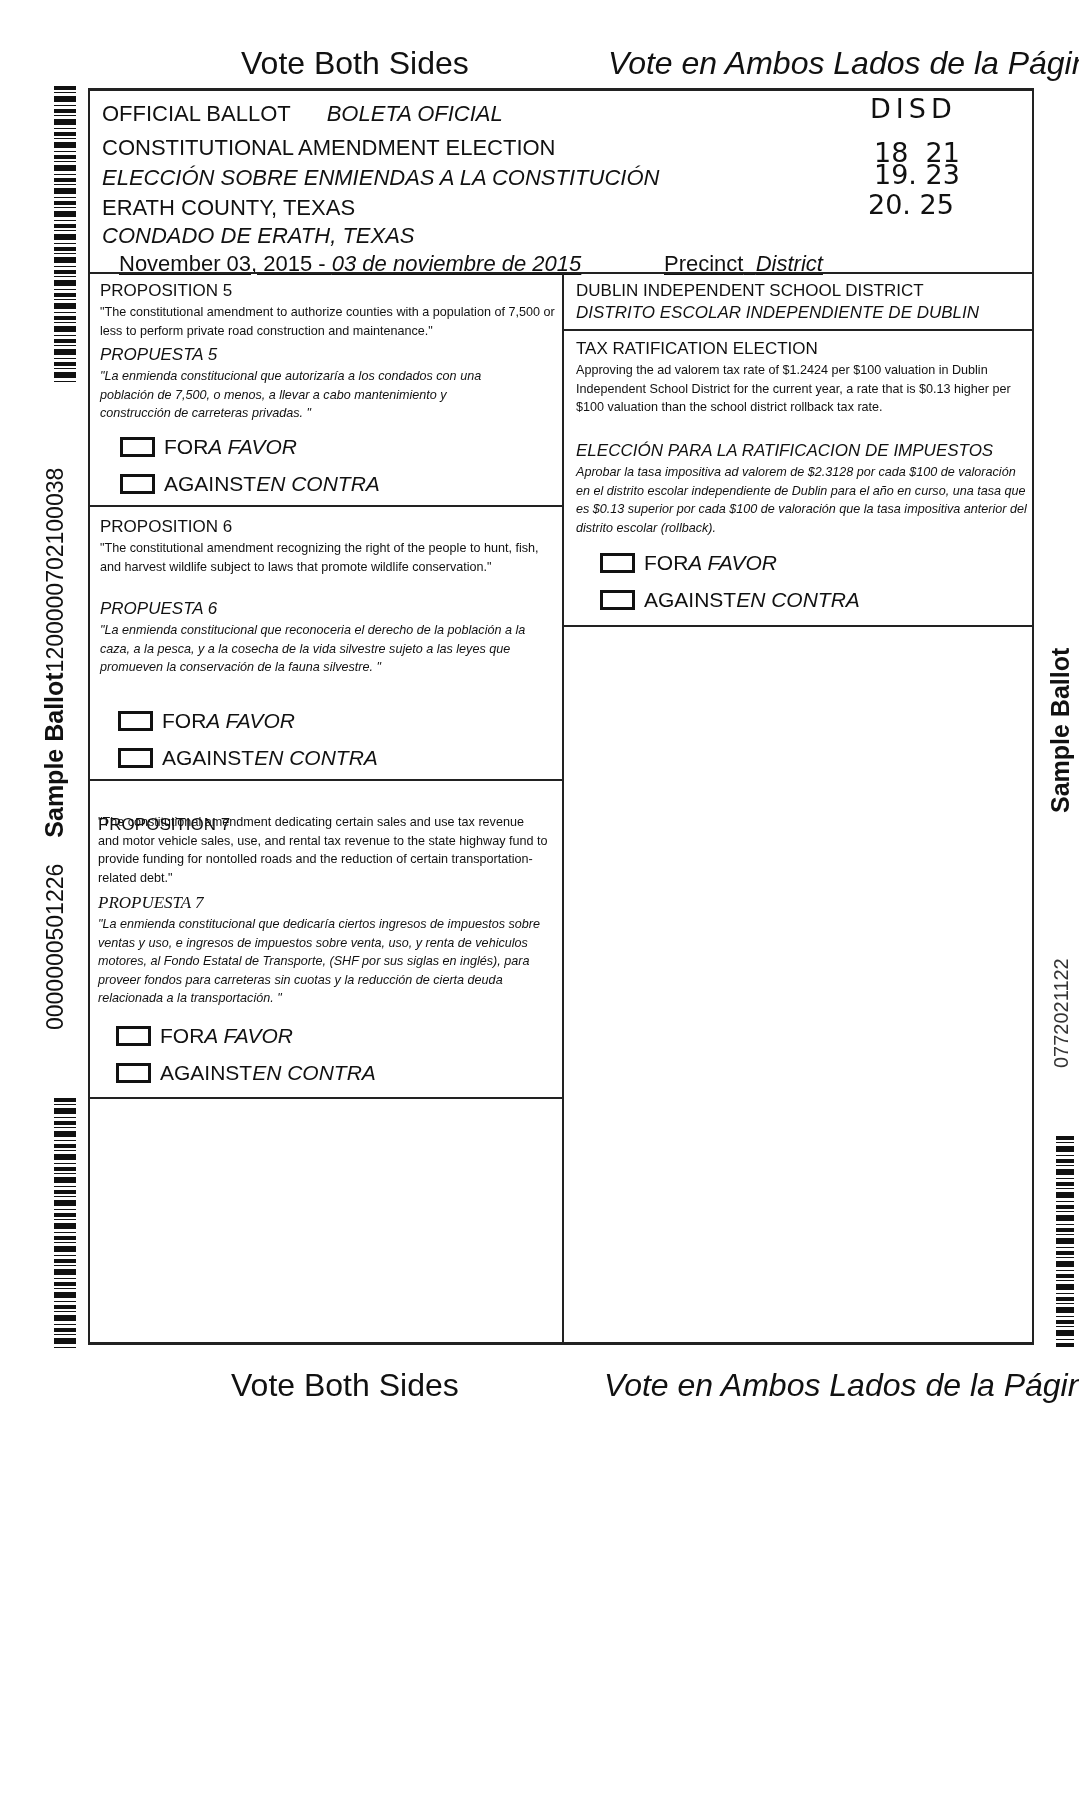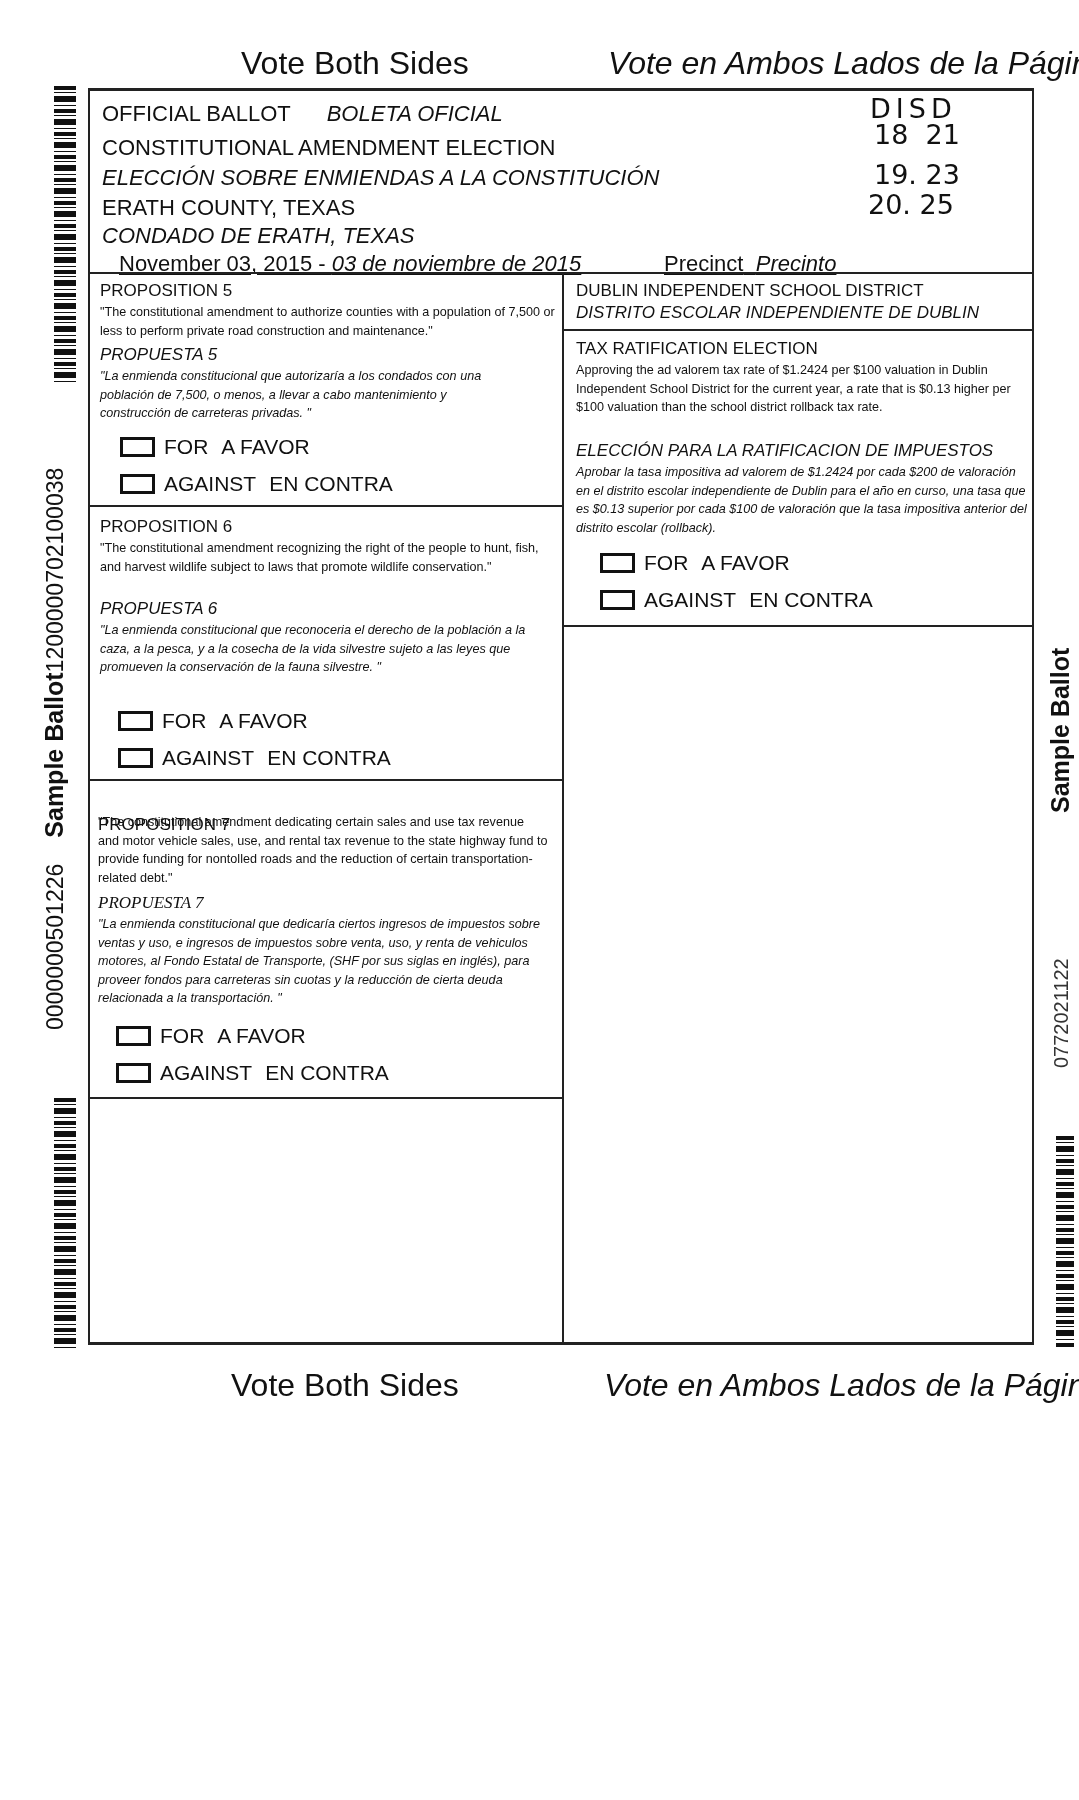--- a/index.html
+++ b/index.html
@@ -9,21 +9,21 @@
   .top-note { font-size:32px; white-space:nowrap; }
   .ballot { position:absolute; left:88px; top:88px; width:946px; height:1257px; border:2px solid #222; border-top-width:3px; border-bottom-width:3px; box-sizing:border-box; }
   .hline { position:absolute; height:2px; background:#222; }
   .vline { position:absolute; width:2px; background:#222; }
   .hdr { position:absolute; left:12px; font-size:22px; white-space:nowrap; line-height:1; }
   .prop-title { position:absolute; font-size:17px; white-space:nowrap; }
   .prop-text { position:absolute; font-size:12.6px; line-height:18.6px; }
   .prop-sub { position:absolute; font-size:17px; font-style:italic; white-space:nowrap; }
   .choice { position:absolute; display:flex; align-items:center; font-size:21px; white-space:nowrap; cursor:pointer;padding-left:24px; }
   .choice .box { width:35px; height:20px; border:3px solid #111; box-sizing:border-box; margin-right:9px; }
-  .choice .es { margin-left:13px; }
+  .choice .es { font-style:italic; }
   .barcode { position:absolute; width:22px; background: repeating-linear-gradient(to bottom,#111 0 4px,#fff 4px 6px,#111 6px 7px,#fff 7px 10px,#111 10px 16px,#fff 16px 19px,#111 19px 20px,#fff 20px 23px); }
   .vtext { position:absolute; transform-origin:left top; transform:rotate(-90deg); white-space:nowrap; }
   .handwrite { position:absolute; font-family:"DejaVu Sans", sans-serif; font-size:27px; color:#111; white-space:nowrap; }
 </style>
 </head>
 <body>
 
 <div class="abs top-note" style="left:241px; top:45px;">Vote Both Sides</div>
 <div class="abs top-note it" style="left:608px; top:45px;">Vote en Ambos Lados de la Página</div>
 
@@ -43,25 +43,25 @@
   <div class="hdr" style="top:12px;">
     <span>OFFICIAL BALLOT</span><span style="display:inline-block;width:36px"></span><span class="it">BOLETA OFICIAL</span>
   </div>
   <div class="hdr it" style="top:76px;">ELECCIÓN SOBRE ENMIENDAS A LA CONSTITUCIÓN</div>
   <div class="hdr" style="top:106px;">ERATH COUNTY, TEXAS</div>
   <div class="hdr it" style="top:134px;">CONDADO DE ERATH, TEXAS</div>
   <div class="hdr" style="top:162px; text-decoration:underline;margin-left:17px;">
     <span>November 03, 2015 - </span><span class="it">03 de noviembre de 2015</span>
   </div>
   <div class="hdr" style="top:162px; left:574px; text-decoration:underline;">
-    <span>Precinct</span>&nbsp;&nbsp;<span class="it">Precinto</span>
+    <span>Precinct</span>&nbsp;&nbsp;<span class="it">District</span>
   </div>
 
   <div class="handwrite" style="left:780px; top:2px; letter-spacing:5px;">DISD</div>
-  <div class="handwrite" style="left:784px; top:28px; white-space:pre;">18  21</div>
+  <div class="handwrite" style="left:784px; top:46px; white-space:pre;">18  21</div>
   <div class="handwrite" style="left:784px; top:68px; white-space:pre;">19. 23</div>
   <div class="handwrite" style="left:778px; top:98px; white-space:pre;">20. 25</div>
 
   <div class="hline" style="left:0; top:181px; width:942px;"></div>
 
   <div class="vline" style="left:472px; top:181px; height:1073px;"></div>
 
   <div>
     <div class="prop-title" style="left:10px; top:190px;">PROPOSITION 5</div>
     <div class="prop-text" style="left:10px; top:212px; width:460px;">"The constitutional amendment to authorize counties with a population of 7,500 or less to perform private road construction and maintenance."</div>
@@ -116,21 +116,21 @@
   </div>
   <div class="hline" style="left:0; top:1006px; width:472px;"></div>
 
   <div>
     <div class="prop-title" style="left:486px; top:190px;">DUBLIN INDEPENDENT SCHOOL DISTRICT</div>
     <div class="prop-title it" style="left:486px; top:212px;">DISTRITO ESCOLAR INDEPENDIENTE DE DUBLIN</div>
     <div class="hline" style="left:474px; top:238px; width:468px;"></div>
     <div class="prop-title" style="left:486px; top:248px;">TAX  RATIFICATION ELECTION</div>
     <div class="prop-text" style="left:486px; top:270px; width:450px;">Approving the ad valorem tax rate of $1.2424 per $100 valuation in Dublin Independent School District for the current year, a rate that is $0.13 higher per $100 valuation than the school district rollback tax rate.</div>
     <div class="prop-sub" style="left:486px; top:350px;">ELECCIÓN PARA LA RATIFICACION DE IMPUESTOS</div>
-    <div class="prop-text it" style="left:486px; top:372px; width:452px;">Aprobar la tasa impositiva ad valorem de $1.2424 por cada $200 de valoración en el distrito escolar independiente de Dublin para  el año en curso, una tasa que es $0.13 superior por cada $100 de valoración que la tasa impositiva anterior del distrito escolar (rollback).</div>
+    <div class="prop-text it" style="left:486px; top:372px; width:452px;">Aprobar la tasa impositiva ad valorem de $2.3128 por cada $100 de valoración en el distrito escolar independiente de Dublin para  el año en curso, una tasa que es $0.13 superior por cada $100 de valoración que la tasa impositiva anterior del distrito escolar (rollback).</div>
     <div class="choice" style="left:486px; top:460px;">
         <span class="box"></span>
         <span>FOR</span>
         <span class="es">A FAVOR</span>
       </div>
     <div class="choice" style="left:486px; top:497px;">
         <span class="box"></span>
         <span>AGAINST</span>
         <span class="es">EN CONTRA</span>
       </div>

